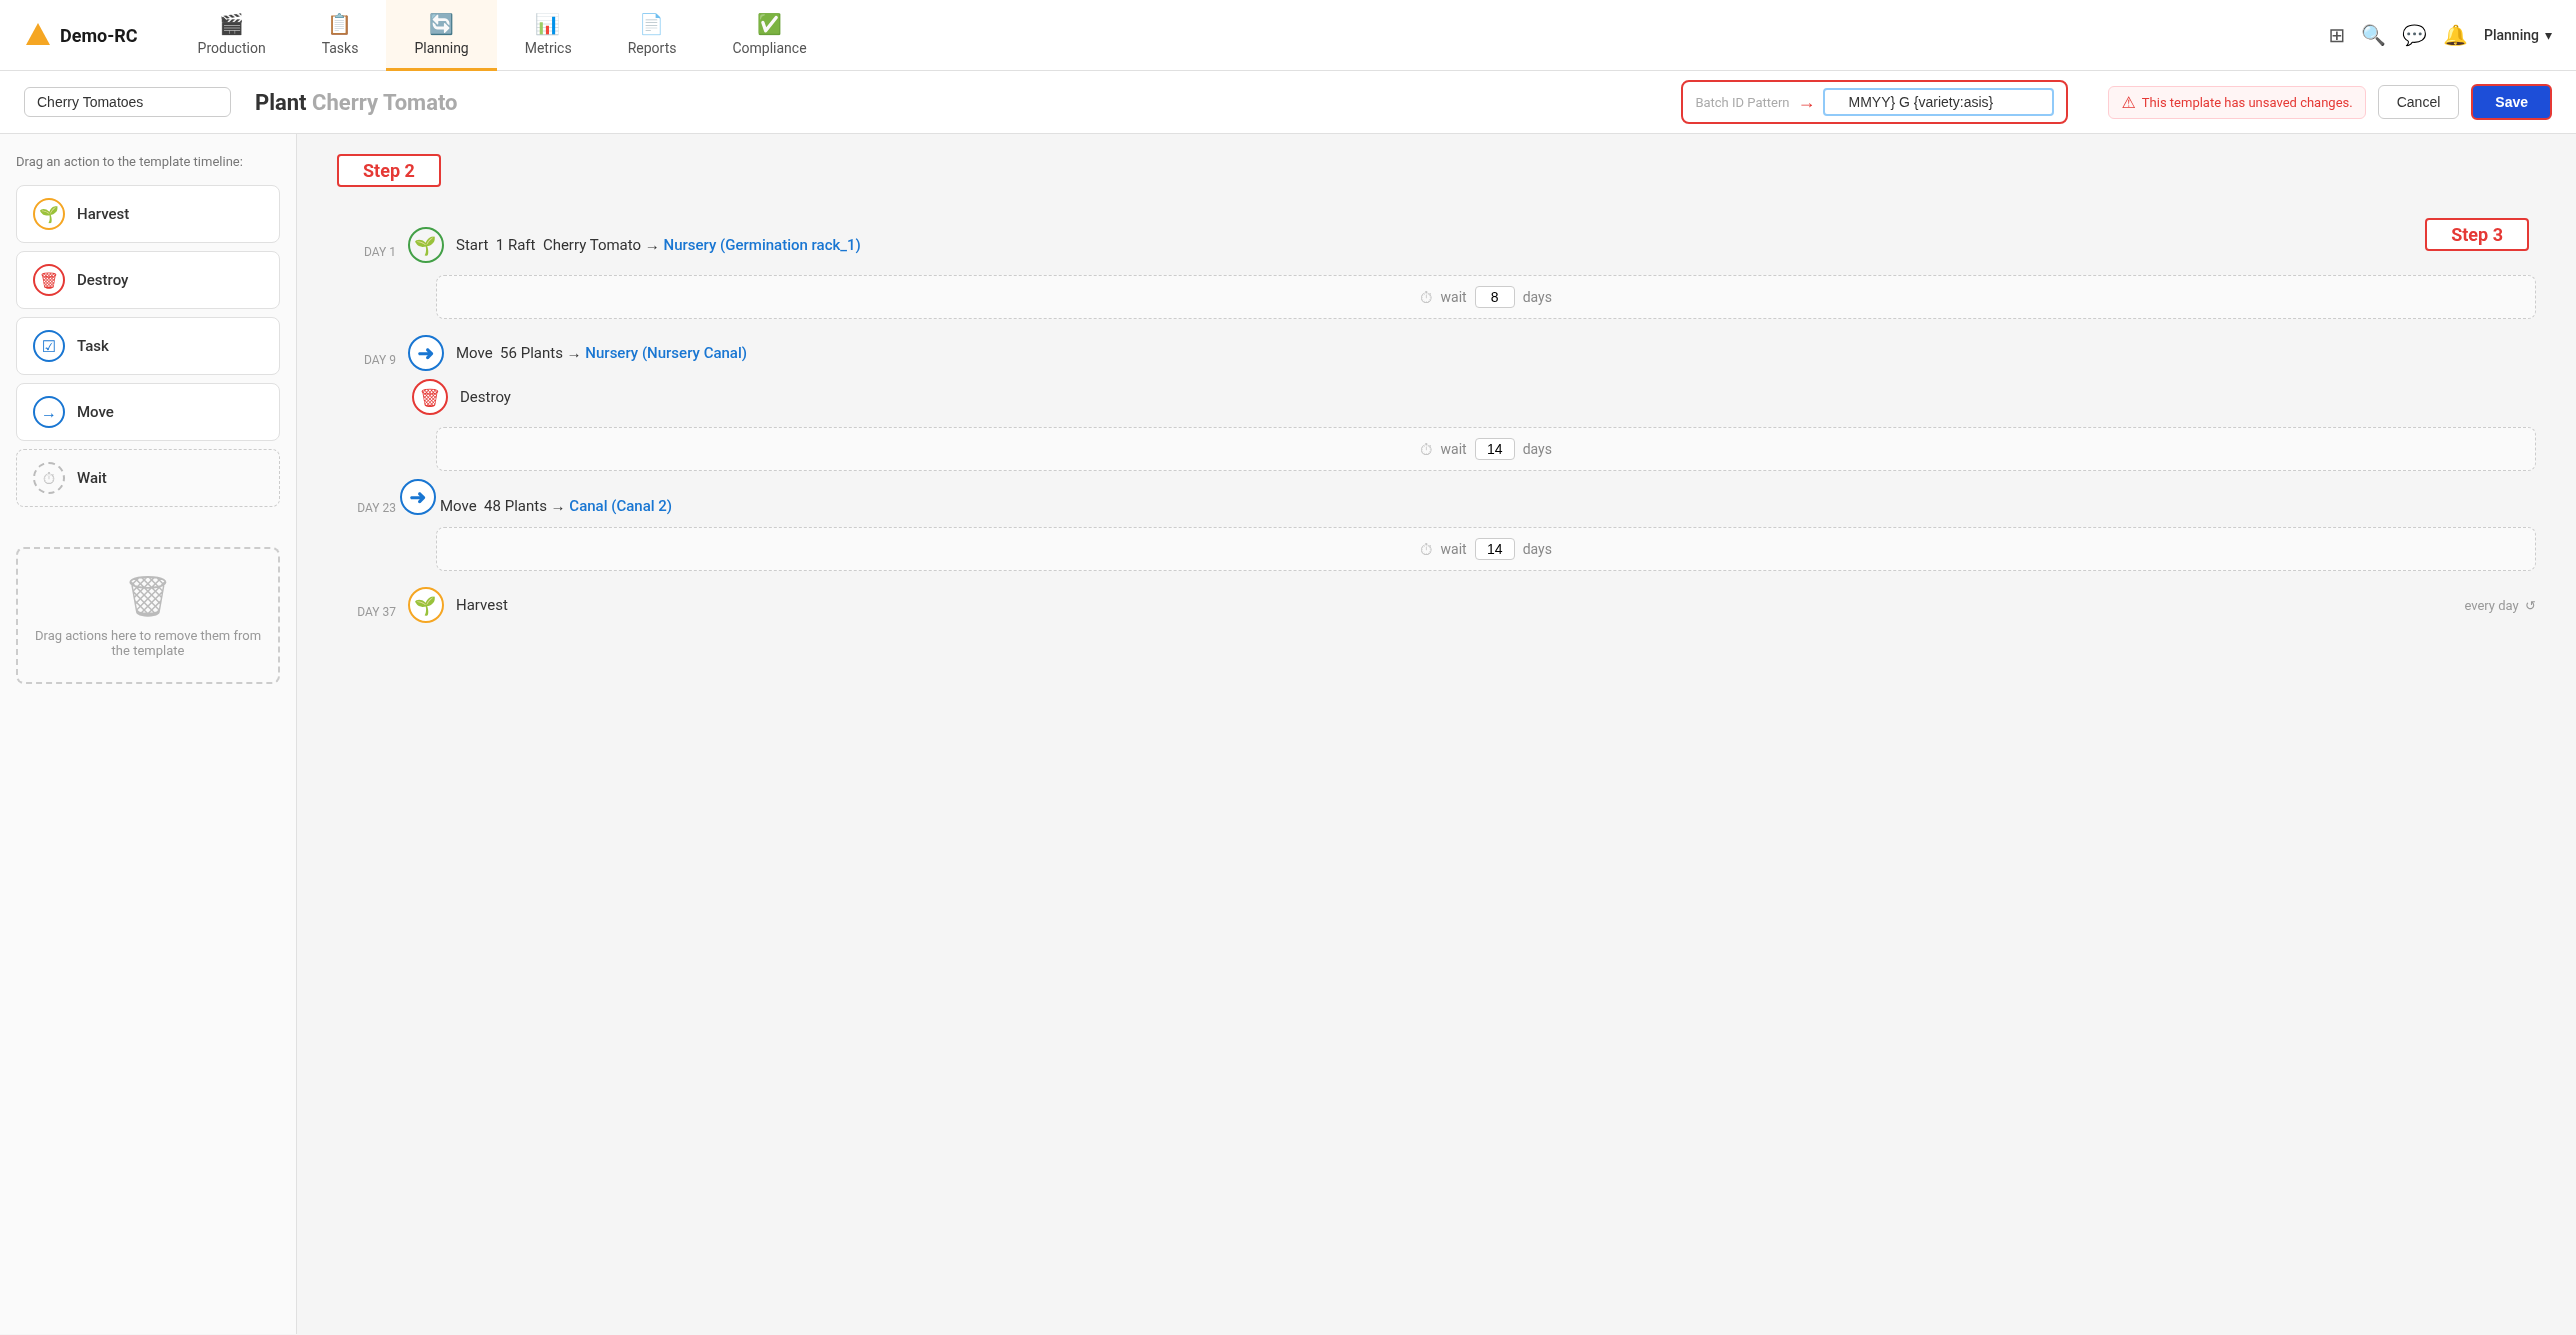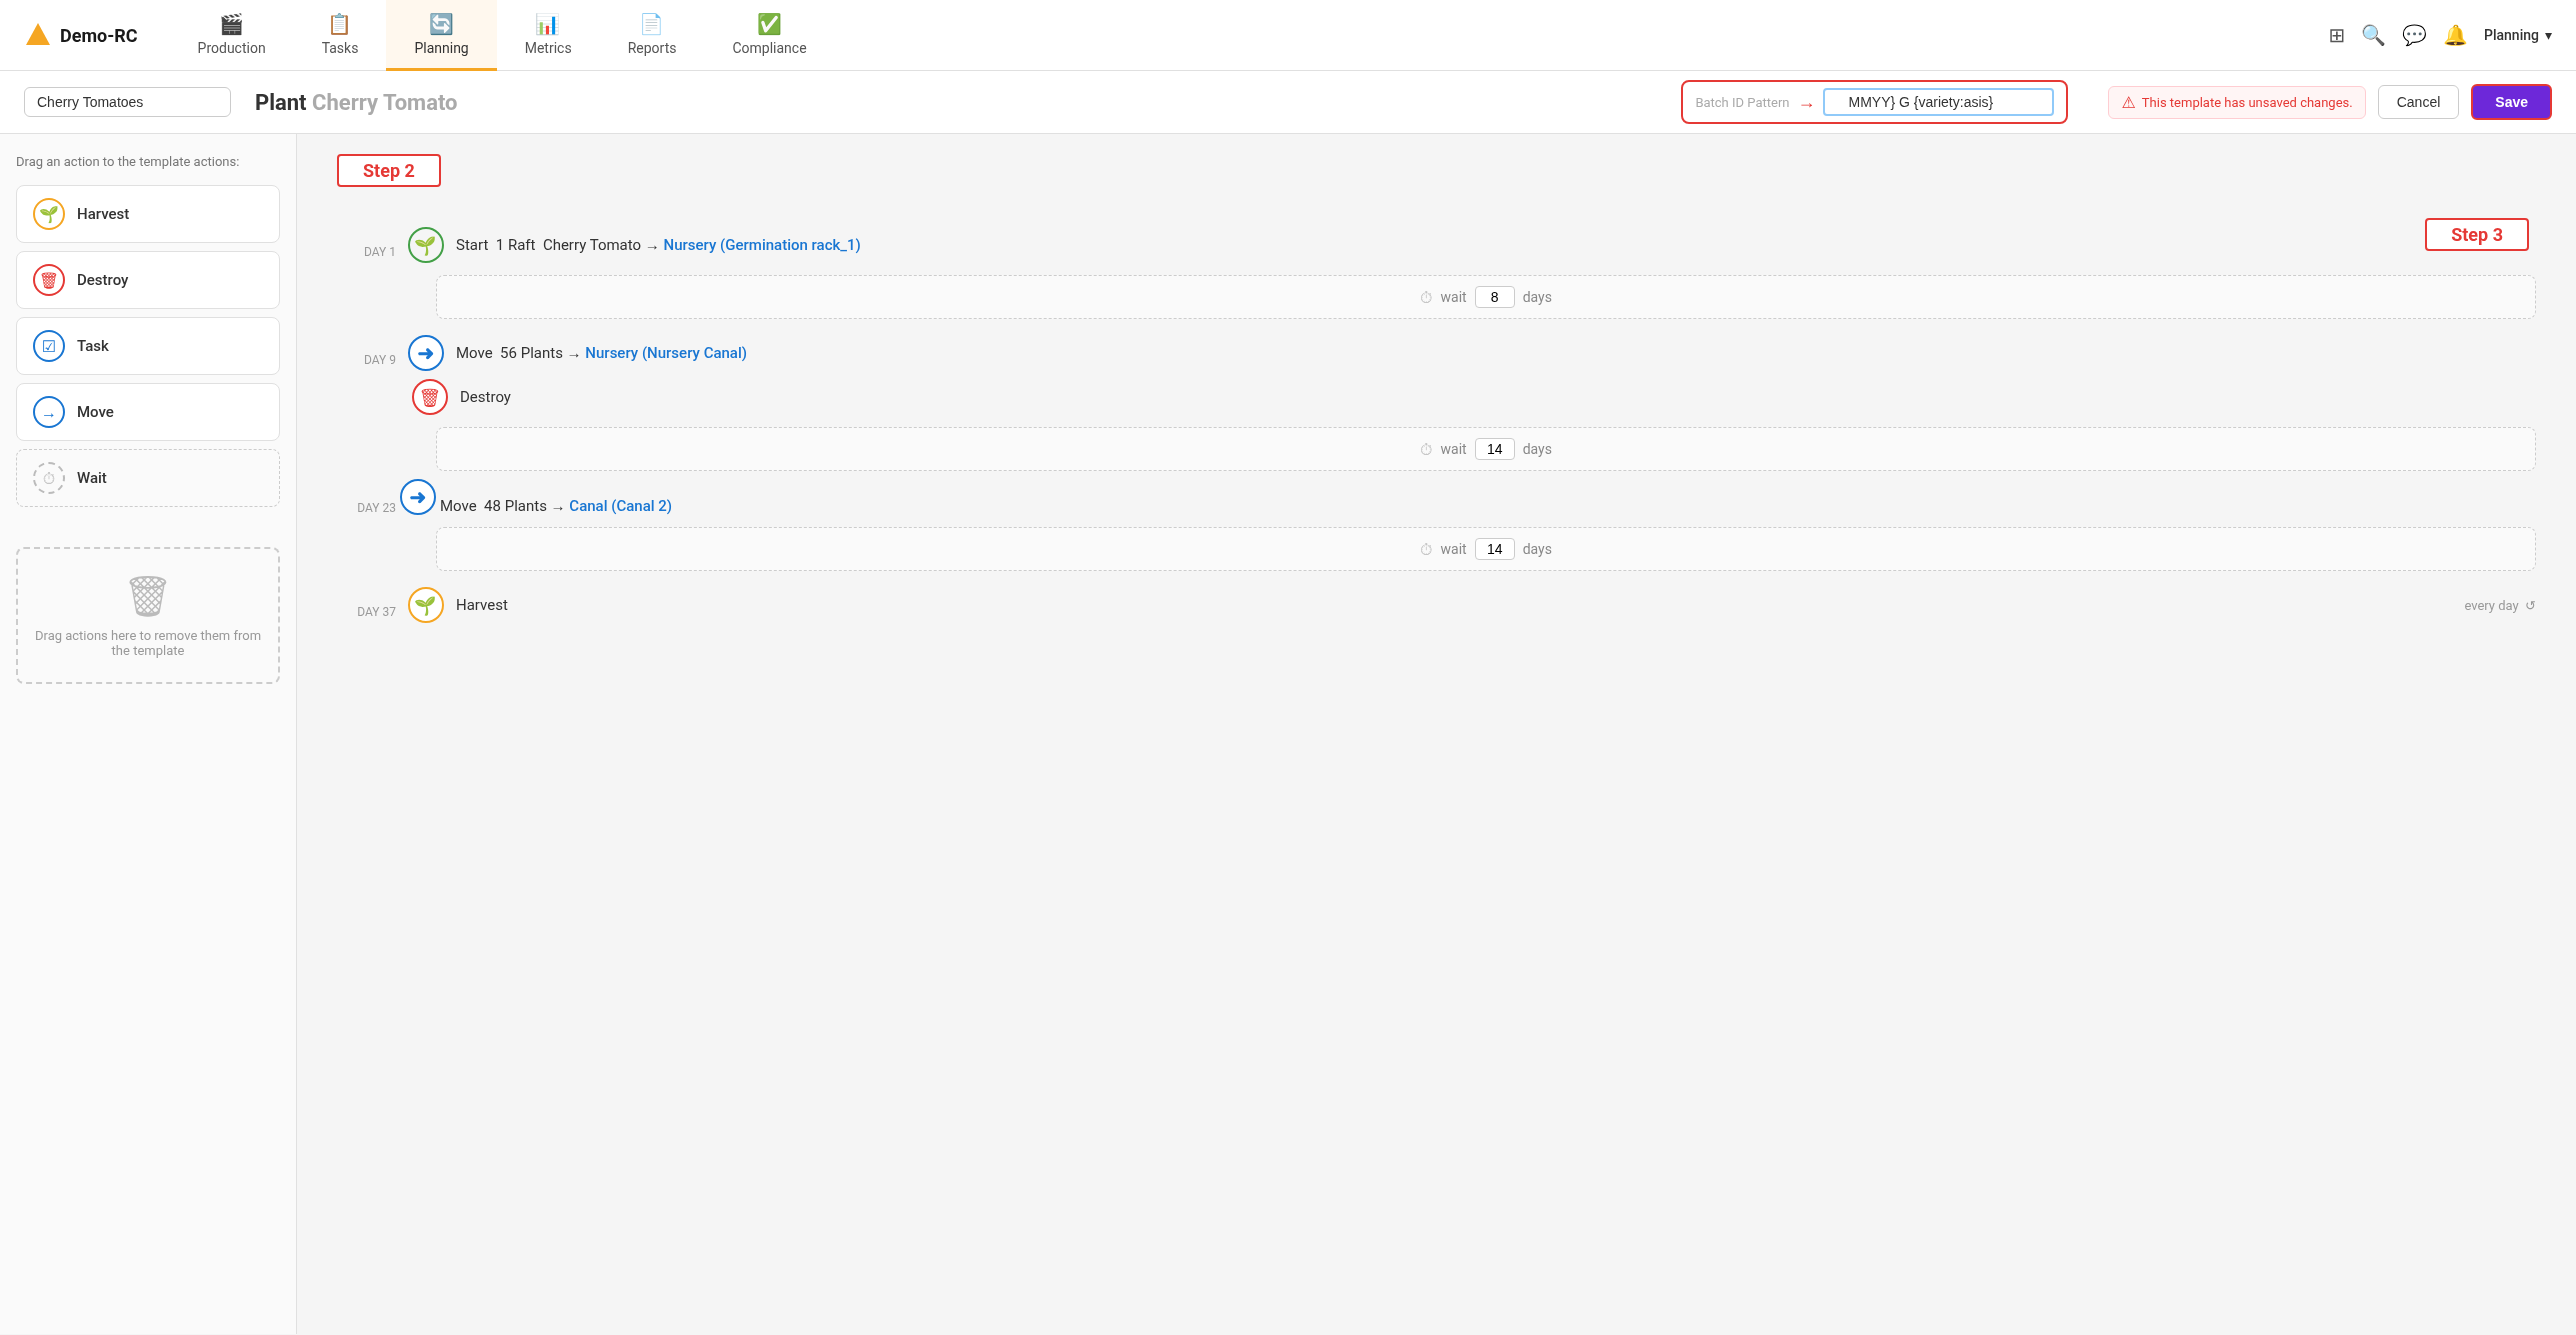--- a/index.html
+++ b/index.html
@@ -21,21 +21,21 @@
     .toolbar { display: flex; align-items: center; background: #fff; border-bottom: 1px solid #e0e0e0; padding: 0 24px; height: 63px; gap: 16px; }
     .template-name-input { border: 1px solid #ccc; border-radius: 6px; padding: 6px 12px; font-size: 14px; color: #333; min-width: 178px; }
     .page-title { font-size: 22px; color: #999; margin-left: 8px; }
     .page-title strong { color: #333; font-weight: 700; }
     .batch-id-section { display: flex; align-items: center; gap: 8px; margin-left: auto; border: 2px solid #e53935; border-radius: 8px; padding: 6px 12px; background: #fff; }
     .batch-id-label { color: #aaa; font-size: 13px; white-space: nowrap; }
     .batch-id-input { border: 1px solid #90caf9; border-radius: 4px; padding: 4px 23px; font-size: 14px; color: #333; min-width: 198px; background: #fff; }
     .toolbar-right { display: flex; align-items: center; gap: 12px; margin-left: 24px; }
     .unsaved-notice { display: flex; align-items: center; gap: 6px; color: #e53935; font-size: 13px; border: 1px solid #ffcdd2; background: #fff5f5; border-radius: 6px; padding: 6px 12px; }
     .btn-cancel { border: 1px solid #ccc; background: #fff; border-radius: 6px; padding: 8px 18px; cursor: pointer; font-size: 14px; color: #333; }
-    .btn-save { border: none; background: #6d28d9; color: #fff; border-radius: 6px; padding: 8px 22px; cursor: pointer; font-size: 14px; font-weight: 600; border: 2px solid #e53935; }
+    .btn-save { border: none; background: #1d4ed8; color: #fff; border-radius: 6px; padding: 8px 22px; cursor: pointer; font-size: 14px; font-weight: 600; border: 2px solid #e53935; }
 
     
     .main { display: flex; height: calc(100vh - 135px); }
 
     
     .sidebar { width: 297px; background: #fafafa; border-right: 1px solid #e0e0e0; padding: 20px 16px; display: flex; flex-direction: column; gap: 8px; flex-shrink: 0; }
     .sidebar-title { font-size: 13px; color: #777; margin-bottom: 8px; }
     .action-item { display: flex; align-items: center; gap: 12px; background: #fff; border: 1px solid #e0e0e0; border-radius: 8px; padding: 12px 16px; cursor: grab; font-size: 15px; font-weight: 500; }
     .action-icon { width: 32px; height: 32px; border-radius: 50%; display: flex; align-items: center; justify-content: center; font-size: 16px; flex-shrink: 0; }
     .action-icon.harvest { border: 2px solid #f5a623; color: #f5a623; }
@@ -144,21 +144,21 @@
       <span>This template has unsaved changes.</span>
     </div>
     <button class="btn-cancel">Cancel</button>
     <button class="btn-save">Save</button>
   </div>
 </div>
 
 <div class="main">
 
   <aside class="sidebar">
-    <p class="sidebar-title">Drag an action to the template actions:</p>
+    <p class="sidebar-title">Drag an action to the template timeline:</p>
 
     <div class="action-item" draggable="true">
       <div class="action-icon harvest">🌱</div>
       <span>Harvest</span>
     </div>
 
     <div class="action-item" draggable="true">
       <div class="action-icon destroy">🗑</div>
       <span>Destroy</span>
     </div>

